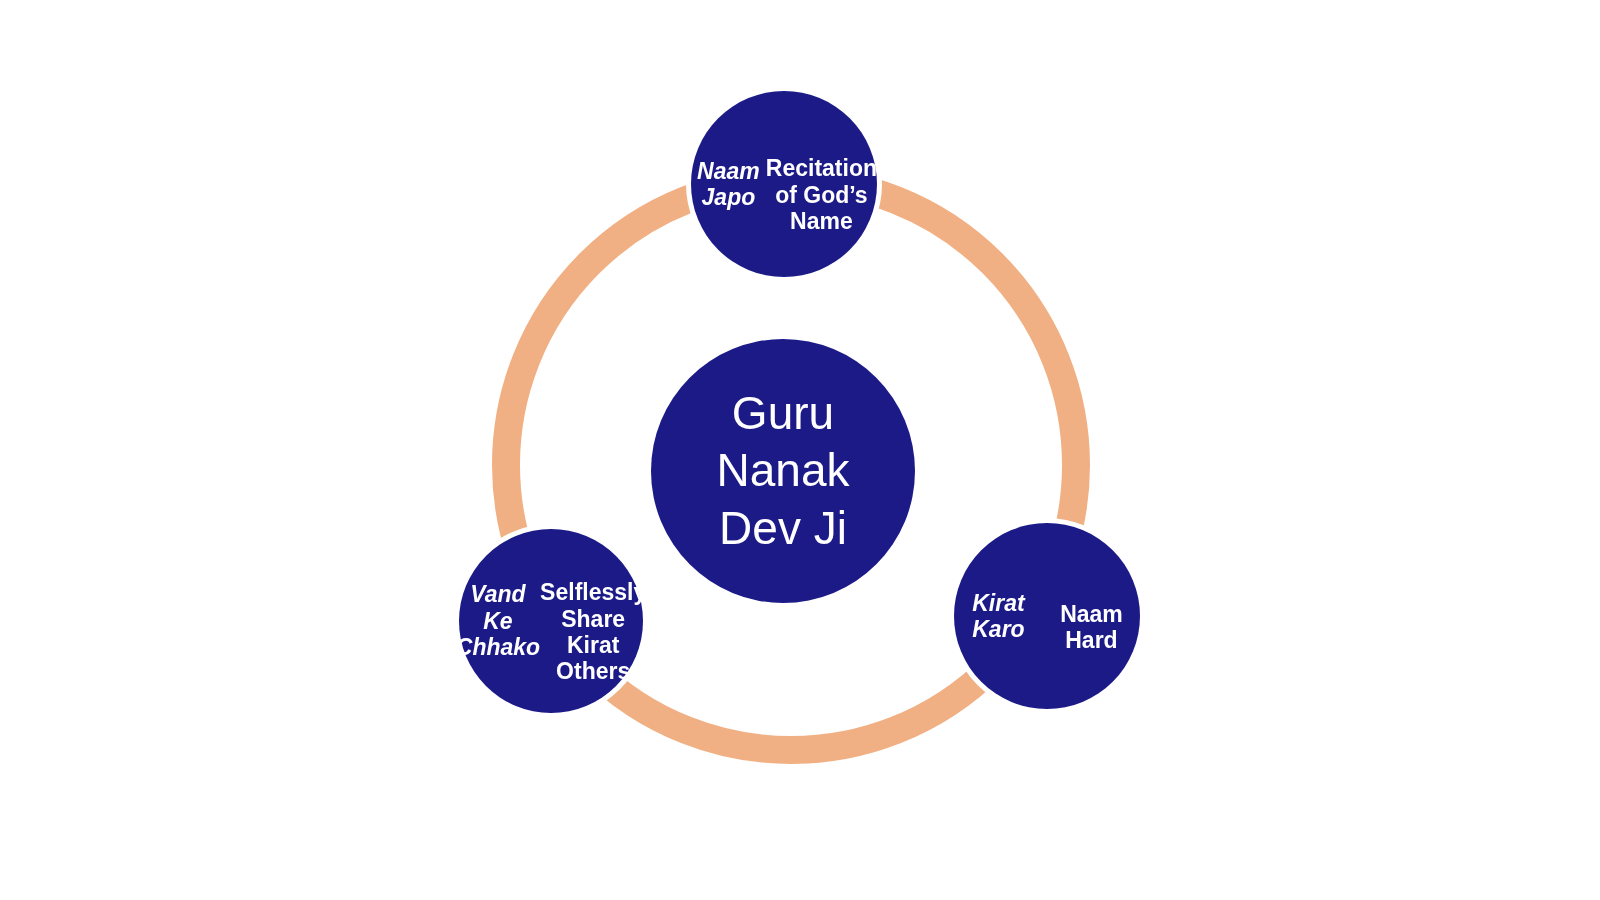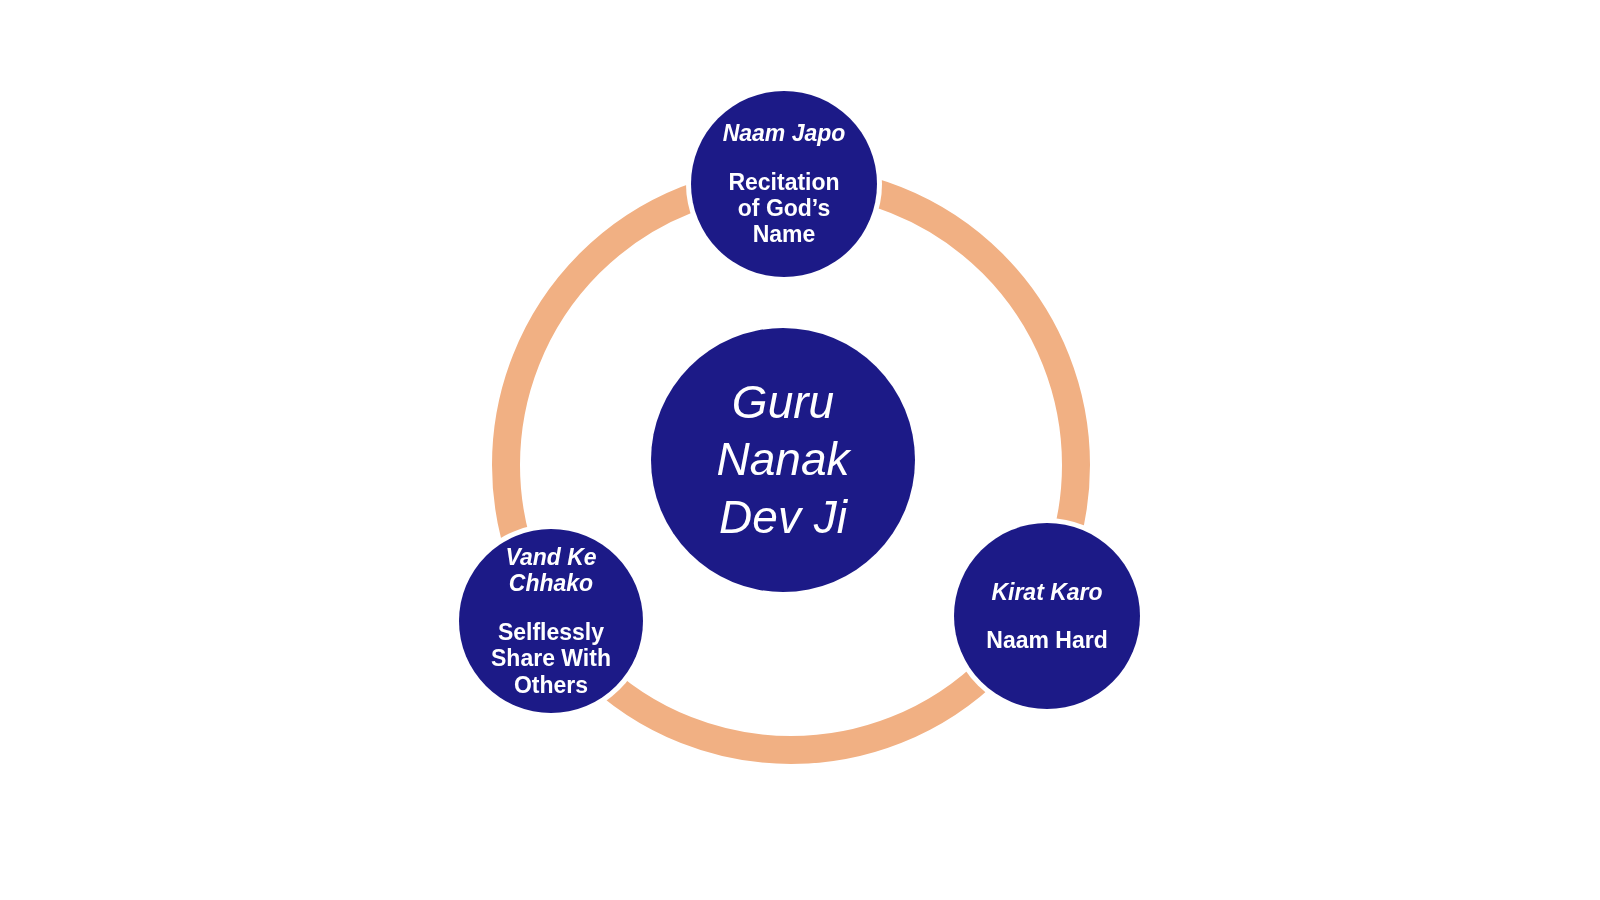--- a/index.html
+++ b/index.html
@@ -24,35 +24,34 @@
     border: 28px solid #f1b083;
     border-radius: 50%;
     z-index: 1;
   }
   .node {
     position: absolute;
     border-radius: 50%;
     background: #1c1a87;
     color: #ffffff;
     display: flex;
-    flex-direction: column;
+    flex-direction: row;
     align-items: center;
     justify-content: center;
     text-align: center;
     z-index: 2;
   }
   .satellite {
     box-shadow: 0 0 0 5px #ffffff;
   }
   .node-center {
     left: 651px;
-    top: 328px;
+    top: 339px;
     width: 264px;
     height: 264px;
-    font-style: italic;
   }
   .node-top {
     left: 691px;
     top: 91px;
     width: 186px;
     height: 186px;
   }
   .node-bl {
     left: 459px;
     top: 529px;
@@ -103,21 +102,21 @@
     <div class="node-title">Naam Japo</div>
     <div class="node-subtitle">Recitation
 of God’s
 Name</div>
   </div>
 
   <div class="node node-bl satellite">
     <div class="node-title">Vand Ke
 Chhako</div>
     <div class="node-subtitle">Selflessly
-Share With
+Share Kirat
 Others</div>
   </div>
 
   <div class="node node-br satellite">
     <div class="node-title">Kirat Karo</div>
     <div class="node-subtitle">Naam Hard</div>
   </div>
 
 </div>
 

